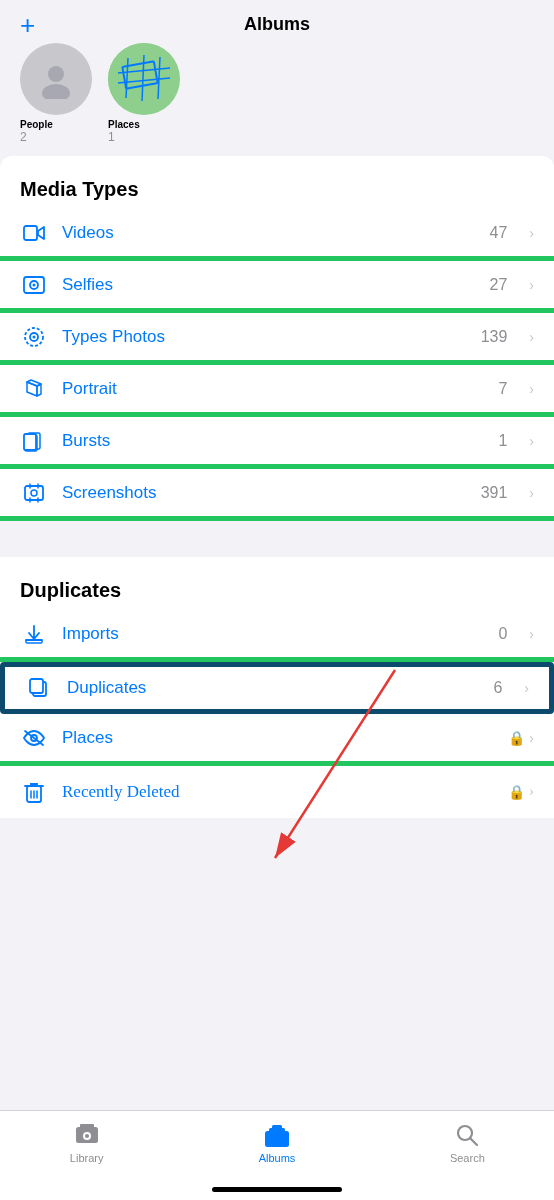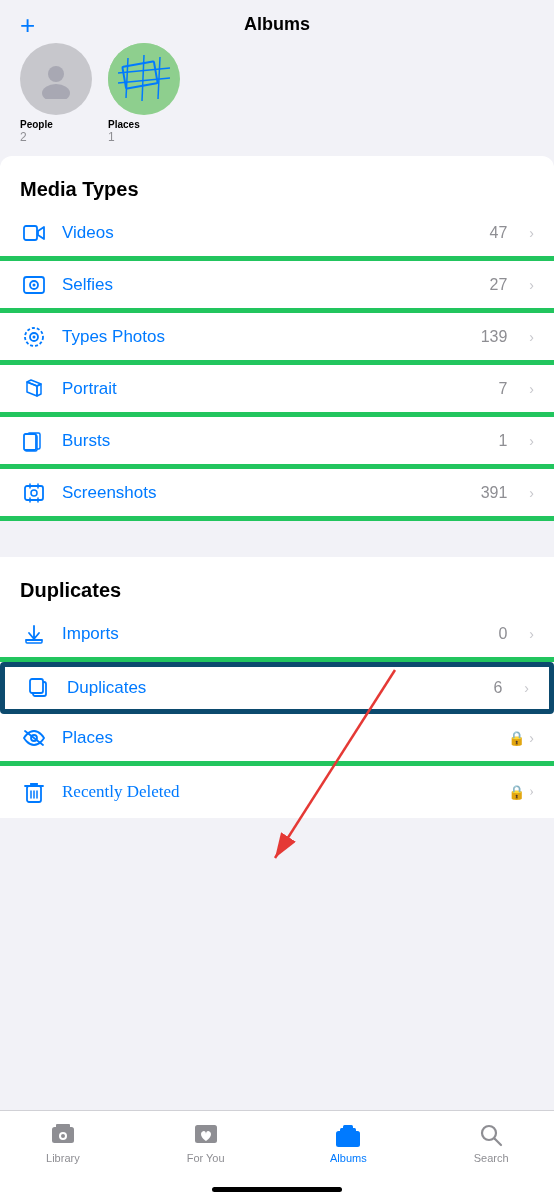--- a/index.html
+++ b/index.html
@@ -421,29 +421,20 @@
       <svg width="26" height="26" viewBox="0 0 26 26" fill="none">
         <rect x="2" y="5" width="22" height="16" rx="2.5" fill="#8e8e93"></rect>
         <rect x="6" y="2" width="14" height="4" rx="1" fill="#8e8e93"></rect>
         <circle cx="13" cy="14" r="4" fill="white"></circle>
         <circle cx="13" cy="14" r="2" fill="#8e8e93"></circle>
       </svg>
     </div>
     <span class="tab-label">Library</span>
   </div>
 
-  <div class="tab-item">
-    <div class="tab-icon">
-      <svg width="26" height="26" viewBox="0 0 26 26" fill="none">
-        <rect x="2" y="3" width="22" height="18" rx="2.5" fill="#8e8e93"></rect>
-        <path d="M8 12 c0-3 5-5 5 0 c0-5 5-3 5 0 c0 4-5 7-5 7 s-5-3-5-7z" fill="white"></path>
-      </svg>
-    </div>
-    <span class="tab-label">For You</span>
-  </div>
 
   <div class="tab-item">
     <div class="tab-icon active">
       <svg width="28" height="28" viewBox="0 0 28 28" fill="none">
         <rect x="2" y="10" width="24" height="16" rx="2.5" fill="#007aff"></rect>
         <rect x="6" y="7" width="16" height="5" rx="1.5" fill="#007aff"></rect>
         <rect x="9" y="4" width="10" height="5" rx="1.5" fill="#007aff"></rect>
       </svg>
     </div>
     <span class="tab-label active">Albums</span>

